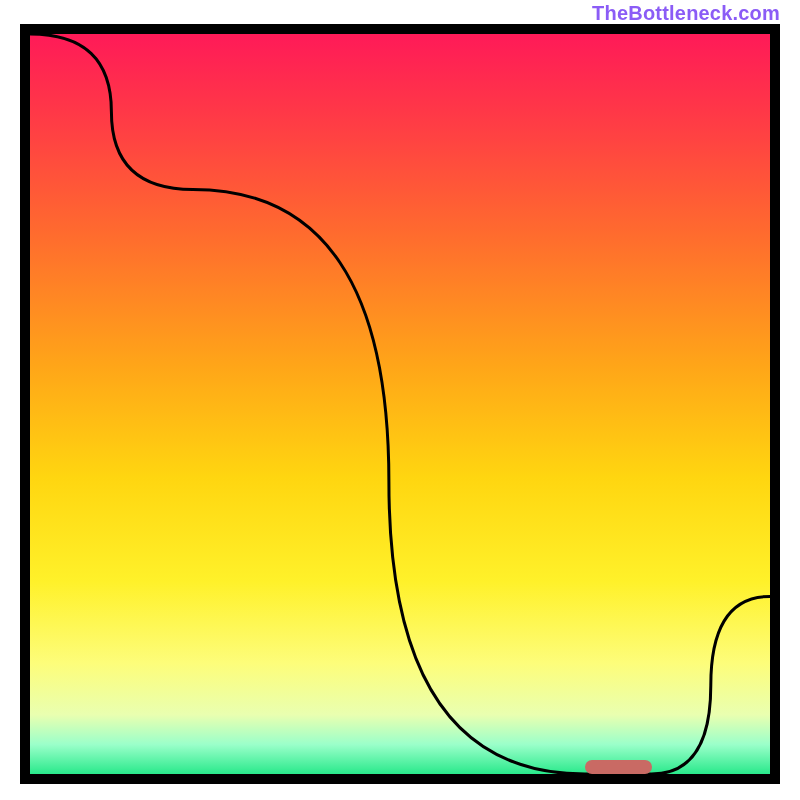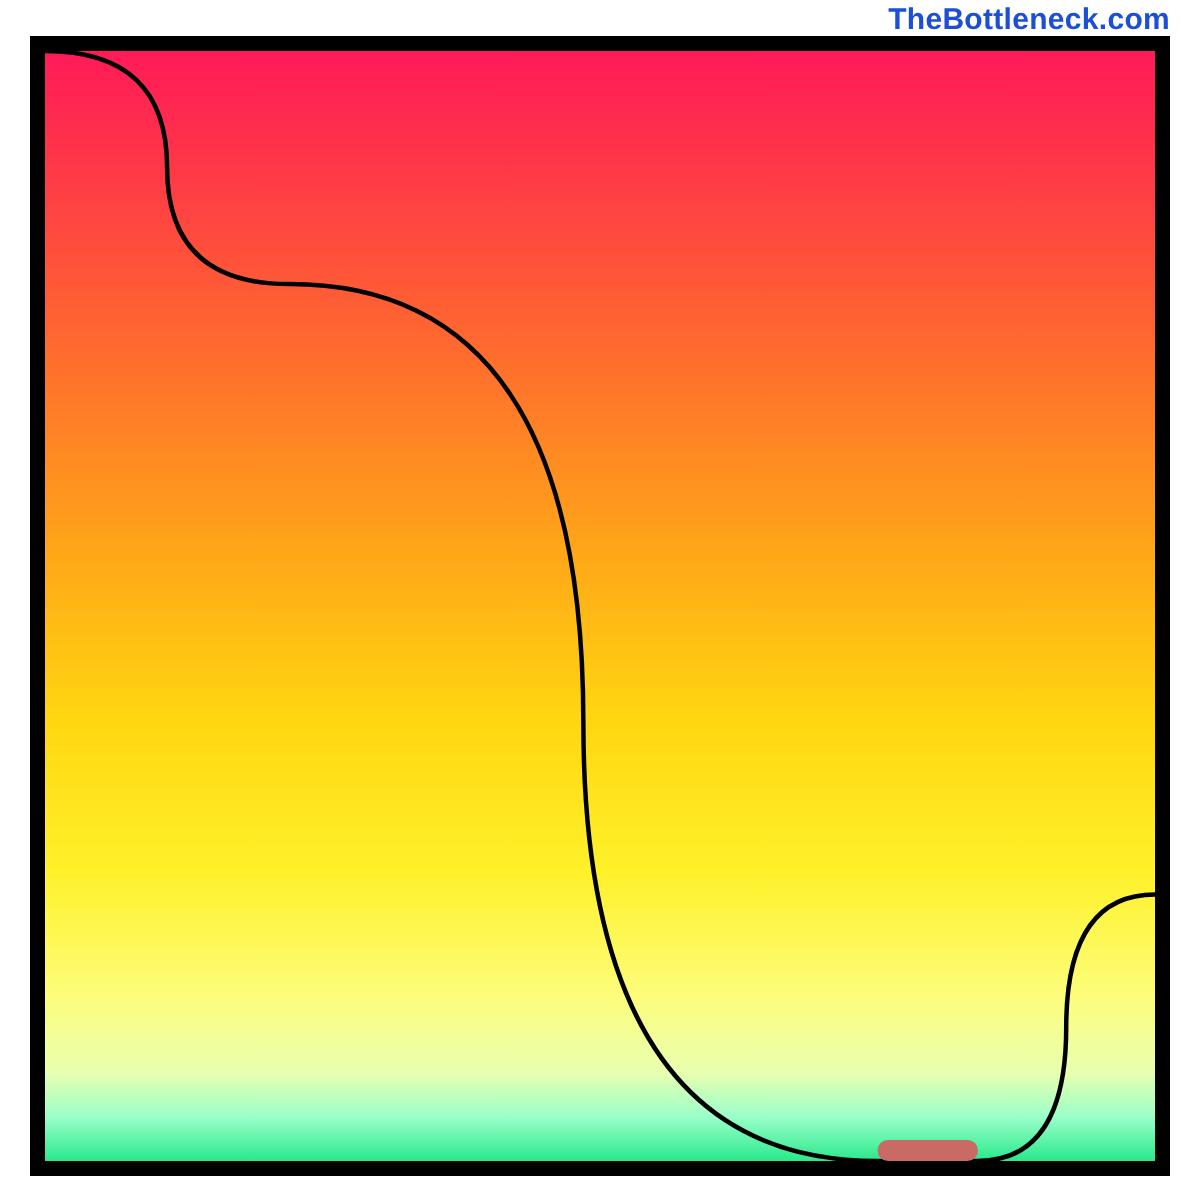--- a/index.html
+++ b/index.html
@@ -58,21 +58,21 @@
     height: 14px;
     border-radius: 7px;
     background: #c96a64;
   }
   .watermark {
     position: absolute;
     top: 2px;
     right: 20px;
     font-size: 20px;
     font-weight: 600;
-    color: #1d4ed8;
+    color: #8b5cf6;
     letter-spacing: 0.2px;
   }
 </style>
 </head>
 <body>
 
 <div class="stage">
 
   <div class="watermark">TheBottleneck.com</div>
 

